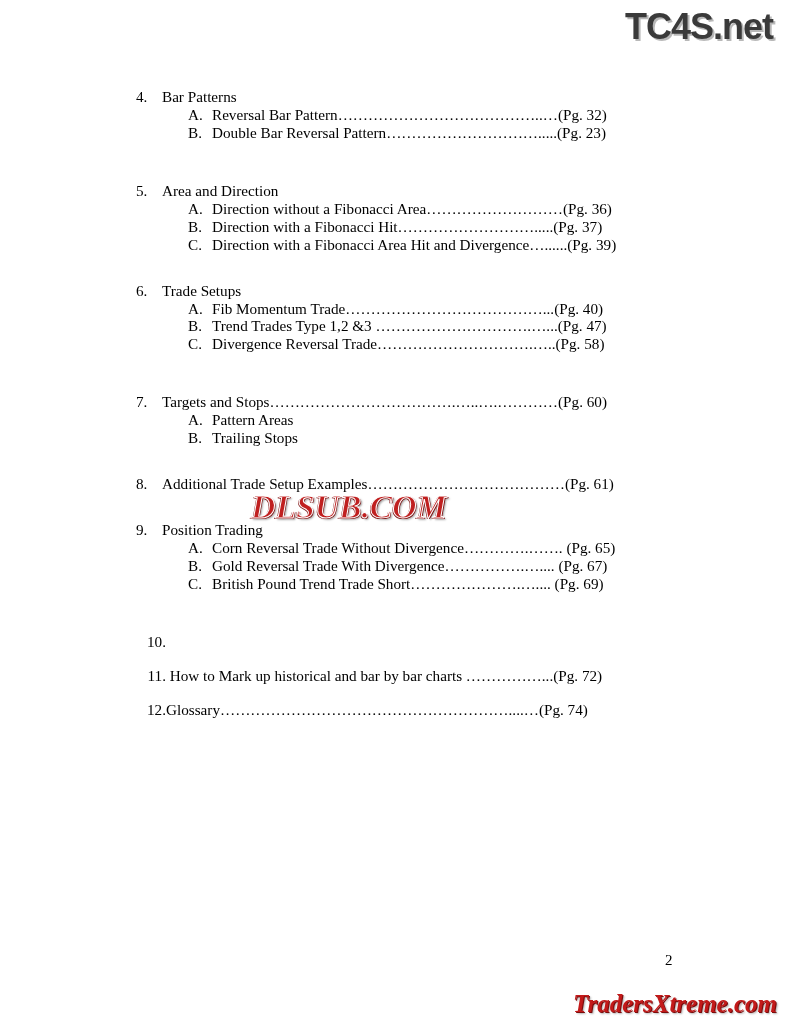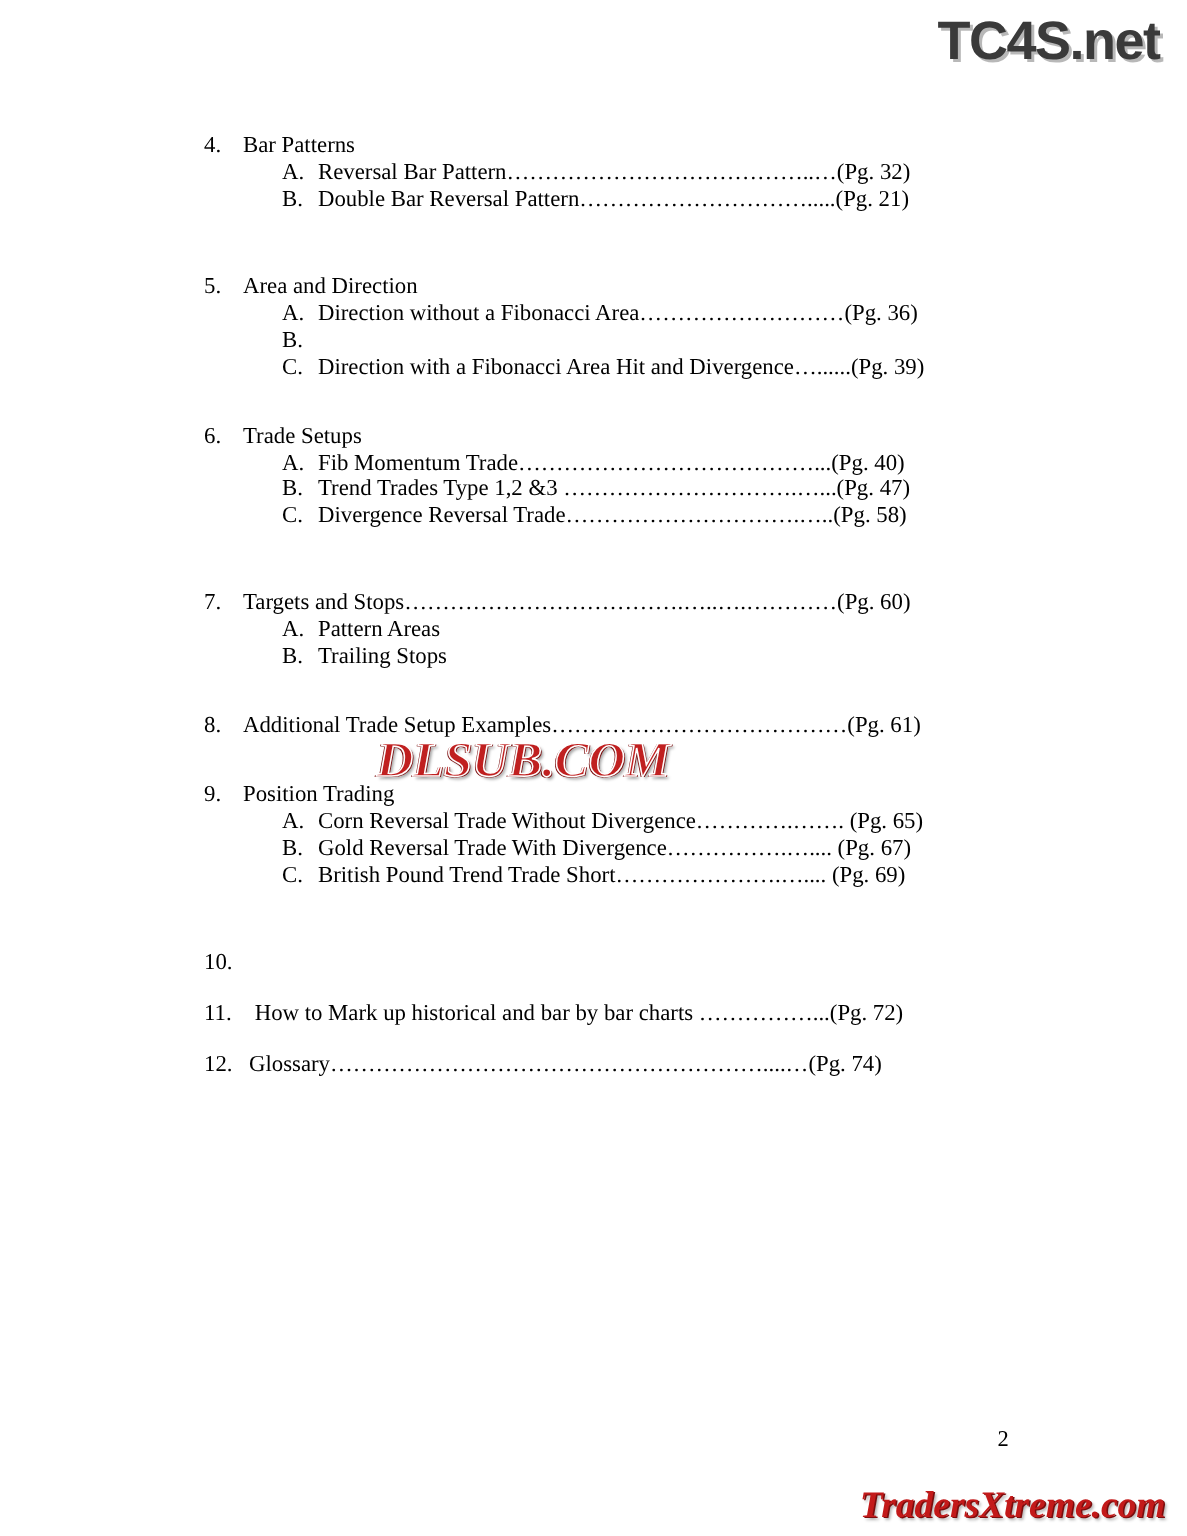--- a/index.html
+++ b/index.html
@@ -88,20 +88,21 @@
     white-space: pre;
   }
   .top-num {
     width: 26px;
     flex: 0 0 26px;
     text-align: left;
   }
   .top-num.wide {
     width: 30px;
     flex: 0 0 30px;
+    text-align: right;
   }
   .top-text {
     flex: 0 1 auto;
   }
 
   .sub-row {
     display: flex;
     align-items: baseline;
     white-space: pre;
     padding-left: 52px;
@@ -152,37 +153,38 @@
       <div class="top-row">
         <span class="top-num">4.</span>
         <span class="top-text">Bar Patterns</span>
       </div>
       <div class="sub-row">
         <span class="sub-letter">A.</span>
         <span class="sub-text">Reversal Bar Pattern…………………………………..…(Pg. 32)</span>
       </div>
       <div class="sub-row">
         <span class="sub-letter">B.</span>
-        <span class="sub-text">Double Bar Reversal Pattern………………………….....(Pg. 21)</span>
+        <span class="sub-text">Double Bar Reversal Pattern………………………….....(Pg. 23)</span>
       </div>
     </div>
 
     <div class="gap-lg"></div>
 
     <div class="group">
       <div class="top-row">
         <span class="top-num">5.</span>
         <span class="top-text">Area and Direction</span>
       </div>
       <div class="sub-row">
         <span class="sub-letter">A.</span>
         <span class="sub-text">Direction without a Fibonacci Area………………………(Pg. 36)</span>
       </div>
       <div class="sub-row">
         <span class="sub-letter">B.</span>
+        <span class="sub-text">Direction with a Fibonacci Hit……………………….....(Pg. 37)</span>
       </div>
       <div class="sub-row">
         <span class="sub-letter">C.</span>
         <span class="sub-text">Direction with a Fibonacci Area Hit and Divergence…......(Pg. 39)</span>
       </div>
     </div>
 
     <div class="gap-md"></div>
 
     <div class="group">

